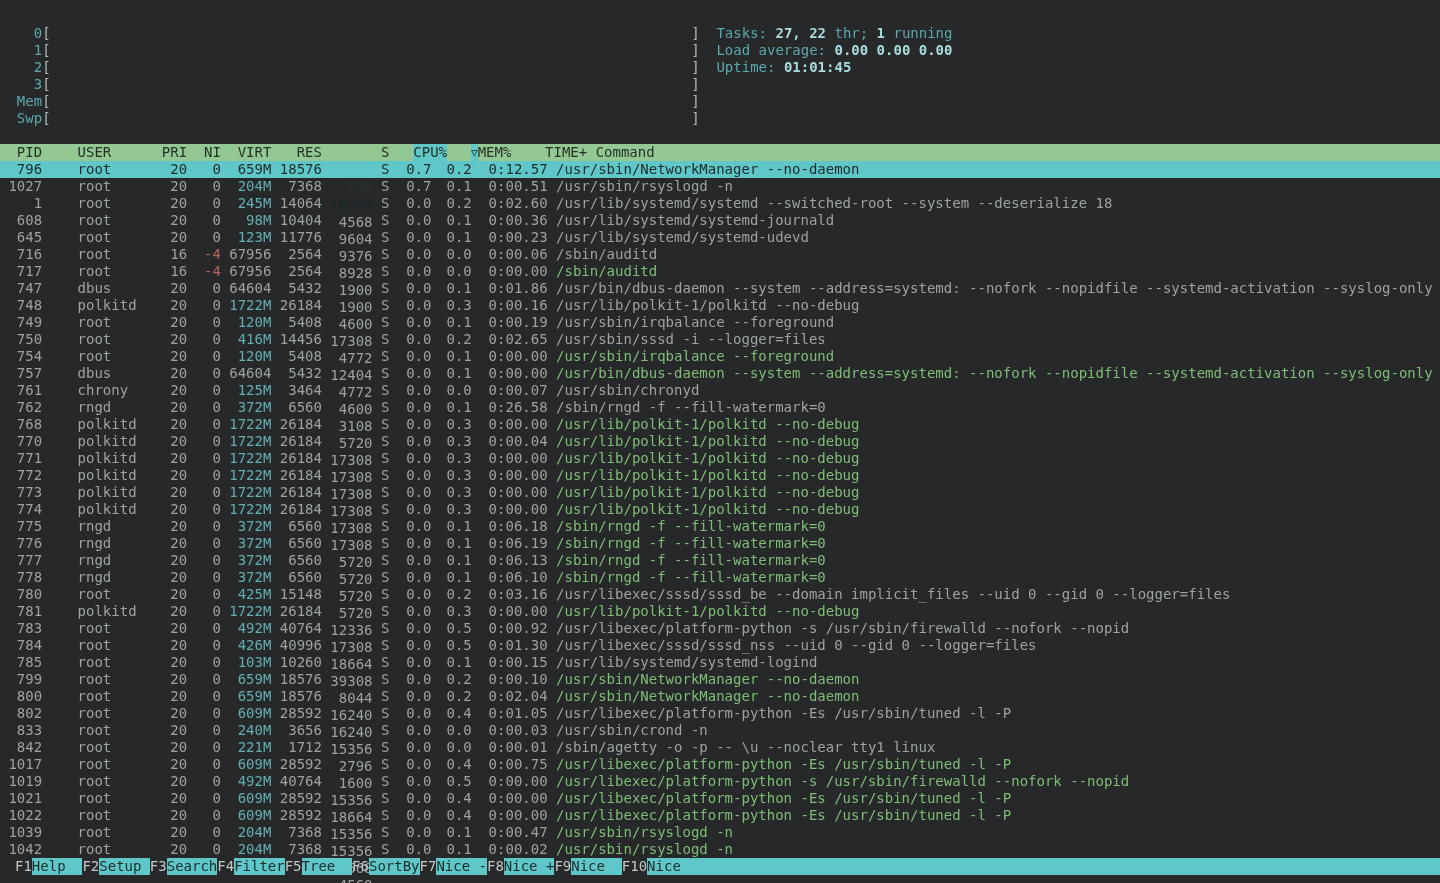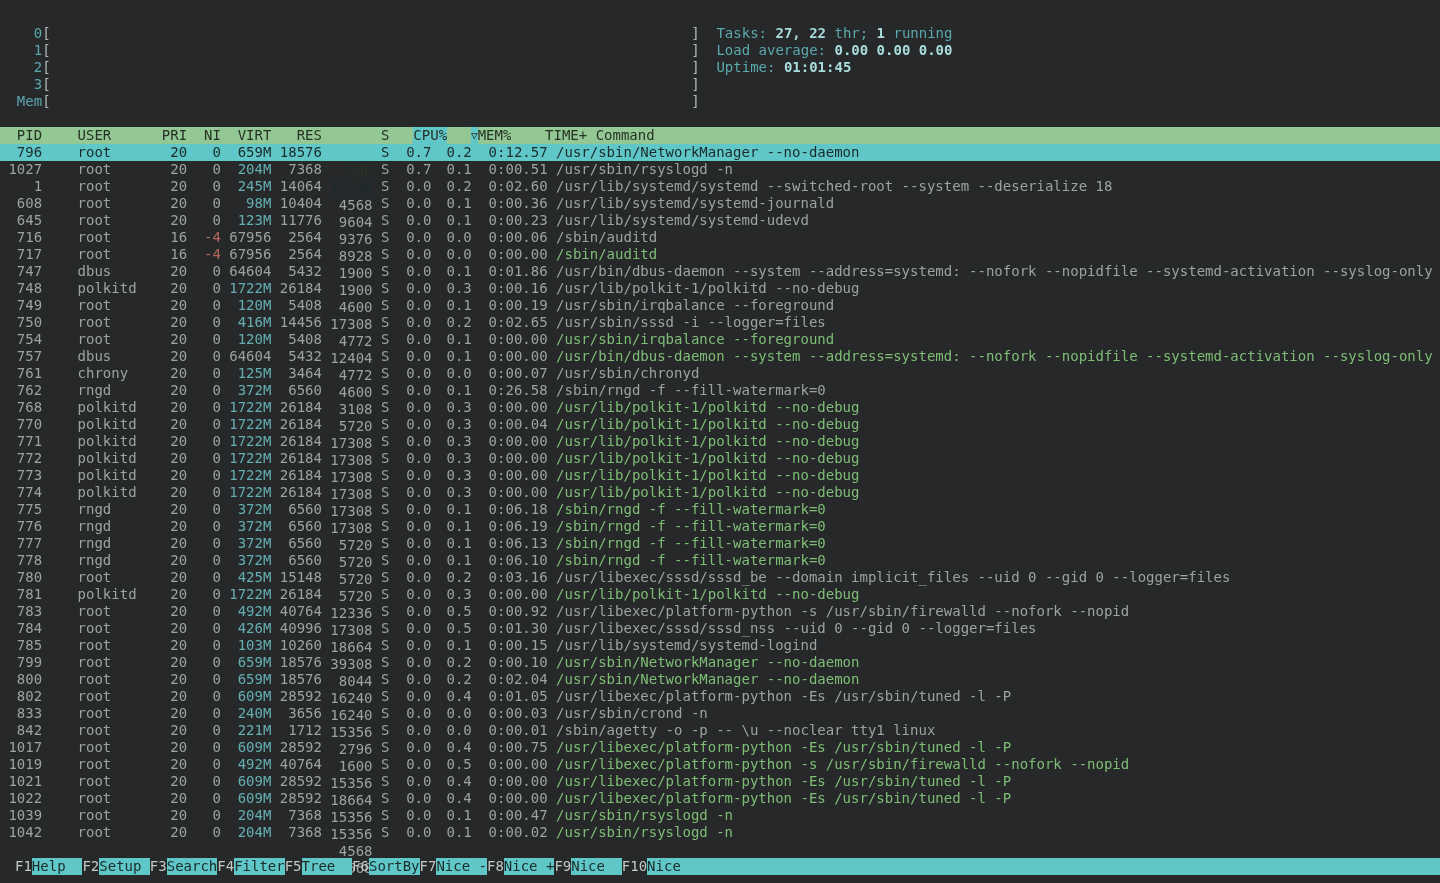--- a/index.html
+++ b/index.html
@@ -60,20 +60,21 @@
 <body>
 
 <div class="term">
   <div class="flow">
     <div id="meters">
         <div class="line"><span class="cell mlabel">0</span><span class="mbracket">[</span><span class="cell mbody"></span><span class="mbracket">]</span></div>
         <div class="line"><span class="cell mlabel">1</span><span class="mbracket">[</span><span class="cell mbody"></span><span class="mbracket">]</span></div>
         <div class="line"><span class="cell mlabel">2</span><span class="mbracket">[</span><span class="cell mbody"><span class="mbars"></span></span><span class="mbracket">]</span></div>
         <div class="line"><span class="cell mlabel">3</span><span class="mbracket">[</span><span class="cell mbody"><span class="mbars"></span></span><span class="mbracket">]</span></div>
         <div class="line"><span class="cell mlabel">Mem</span><span class="mbracket">[</span><span class="cell mbody"></span><span class="mbracket">]</span></div>
+        <div class="line"><span class="cell mlabel">Swp</span><span class="mbracket">[</span><span class="cell mbody"><span class="mbars"></span></span><span class="mbracket">]</span></div>
       </div>
     <div class="blank"></div>
     <div class="line hdr-row" id="hdr"><span class="cell f-pid">PID</span><span class="cell f-user">USER</span><span class="cell f-pri">PRI</span><span class="cell f-ni">NI</span><span class="cell f-virt">VIRT</span><span class="cell f-res">RES</span><span class="cell f-shr">SHR</span><span class="cell f-s">S</span><span class="cell f-cpu sorted">CPU%</span><span class="cell f-ind sorted">▽</span><span class="cell f-mem">MEM%</span><span class="cell f-time">TIME+</span><span class="cell f-cmd">Command</span></div>
     <div id="rows">
         <div class="line row selected"><span class="cell f-pid">796</span><span class="cell f-user">root</span><span class="cell f-pri">20</span><span class="cell f-ni">0</span><span class="cell f-virt virt-m">659M</span><span class="cell f-res">18576</span><span class="cell f-shr">16240</span><span class="cell f-s">S</span><span class="cell f-cpu">0.7</span><span class="cell f-ind"> </span><span class="cell f-mem">0.2</span><span class="cell f-time">0:12.57</span><span class="cell f-cmd">/usr/sbin/NetworkManager --no-daemon</span></div>
         <div class="line row"><span class="cell f-pid">1027</span><span class="cell f-user">root</span><span class="cell f-pri">20</span><span class="cell f-ni">0</span><span class="cell f-virt virt-m">204M</span><span class="cell f-res">7368</span><span class="cell f-shr">4568</span><span class="cell f-s">S</span><span class="cell f-cpu">0.7</span><span class="cell f-ind"> </span><span class="cell f-mem">0.1</span><span class="cell f-time">0:00.51</span><span class="cell f-cmd">/usr/sbin/rsyslogd -n</span></div>
         <div class="line row"><span class="cell f-pid">1</span><span class="cell f-user">root</span><span class="cell f-pri">20</span><span class="cell f-ni">0</span><span class="cell f-virt virt-m">245M</span><span class="cell f-res">14064</span><span class="cell f-shr">9604</span><span class="cell f-s">S</span><span class="cell f-cpu">0.0</span><span class="cell f-ind"> </span><span class="cell f-mem">0.2</span><span class="cell f-time">0:02.60</span><span class="cell f-cmd">/usr/lib/systemd/systemd --switched-root --system --deserialize 18</span></div>
         <div class="line row"><span class="cell f-pid">608</span><span class="cell f-user">root</span><span class="cell f-pri">20</span><span class="cell f-ni">0</span><span class="cell f-virt virt-m">98M</span><span class="cell f-res">10404</span><span class="cell f-shr">9376</span><span class="cell f-s">S</span><span class="cell f-cpu">0.0</span><span class="cell f-ind"> </span><span class="cell f-mem">0.1</span><span class="cell f-time">0:00.36</span><span class="cell f-cmd">/usr/lib/systemd/systemd-journald</span></div>
         <div class="line row"><span class="cell f-pid">645</span><span class="cell f-user">root</span><span class="cell f-pri">20</span><span class="cell f-ni">0</span><span class="cell f-virt virt-m">123M</span><span class="cell f-res">11776</span><span class="cell f-shr">8928</span><span class="cell f-s">S</span><span class="cell f-cpu">0.0</span><span class="cell f-ind"> </span><span class="cell f-mem">0.1</span><span class="cell f-time">0:00.23</span><span class="cell f-cmd">/usr/lib/systemd/systemd-udevd</span></div>
         <div class="line row"><span class="cell f-pid">716</span><span class="cell f-user">root</span><span class="cell f-pri">16</span><span class="cell f-ni ni-neg">-4</span><span class="cell f-virt">67956</span><span class="cell f-res">2564</span><span class="cell f-shr">1900</span><span class="cell f-s">S</span><span class="cell f-cpu">0.0</span><span class="cell f-ind"> </span><span class="cell f-mem">0.0</span><span class="cell f-time">0:00.06</span><span class="cell f-cmd">/sbin/auditd</span></div>

